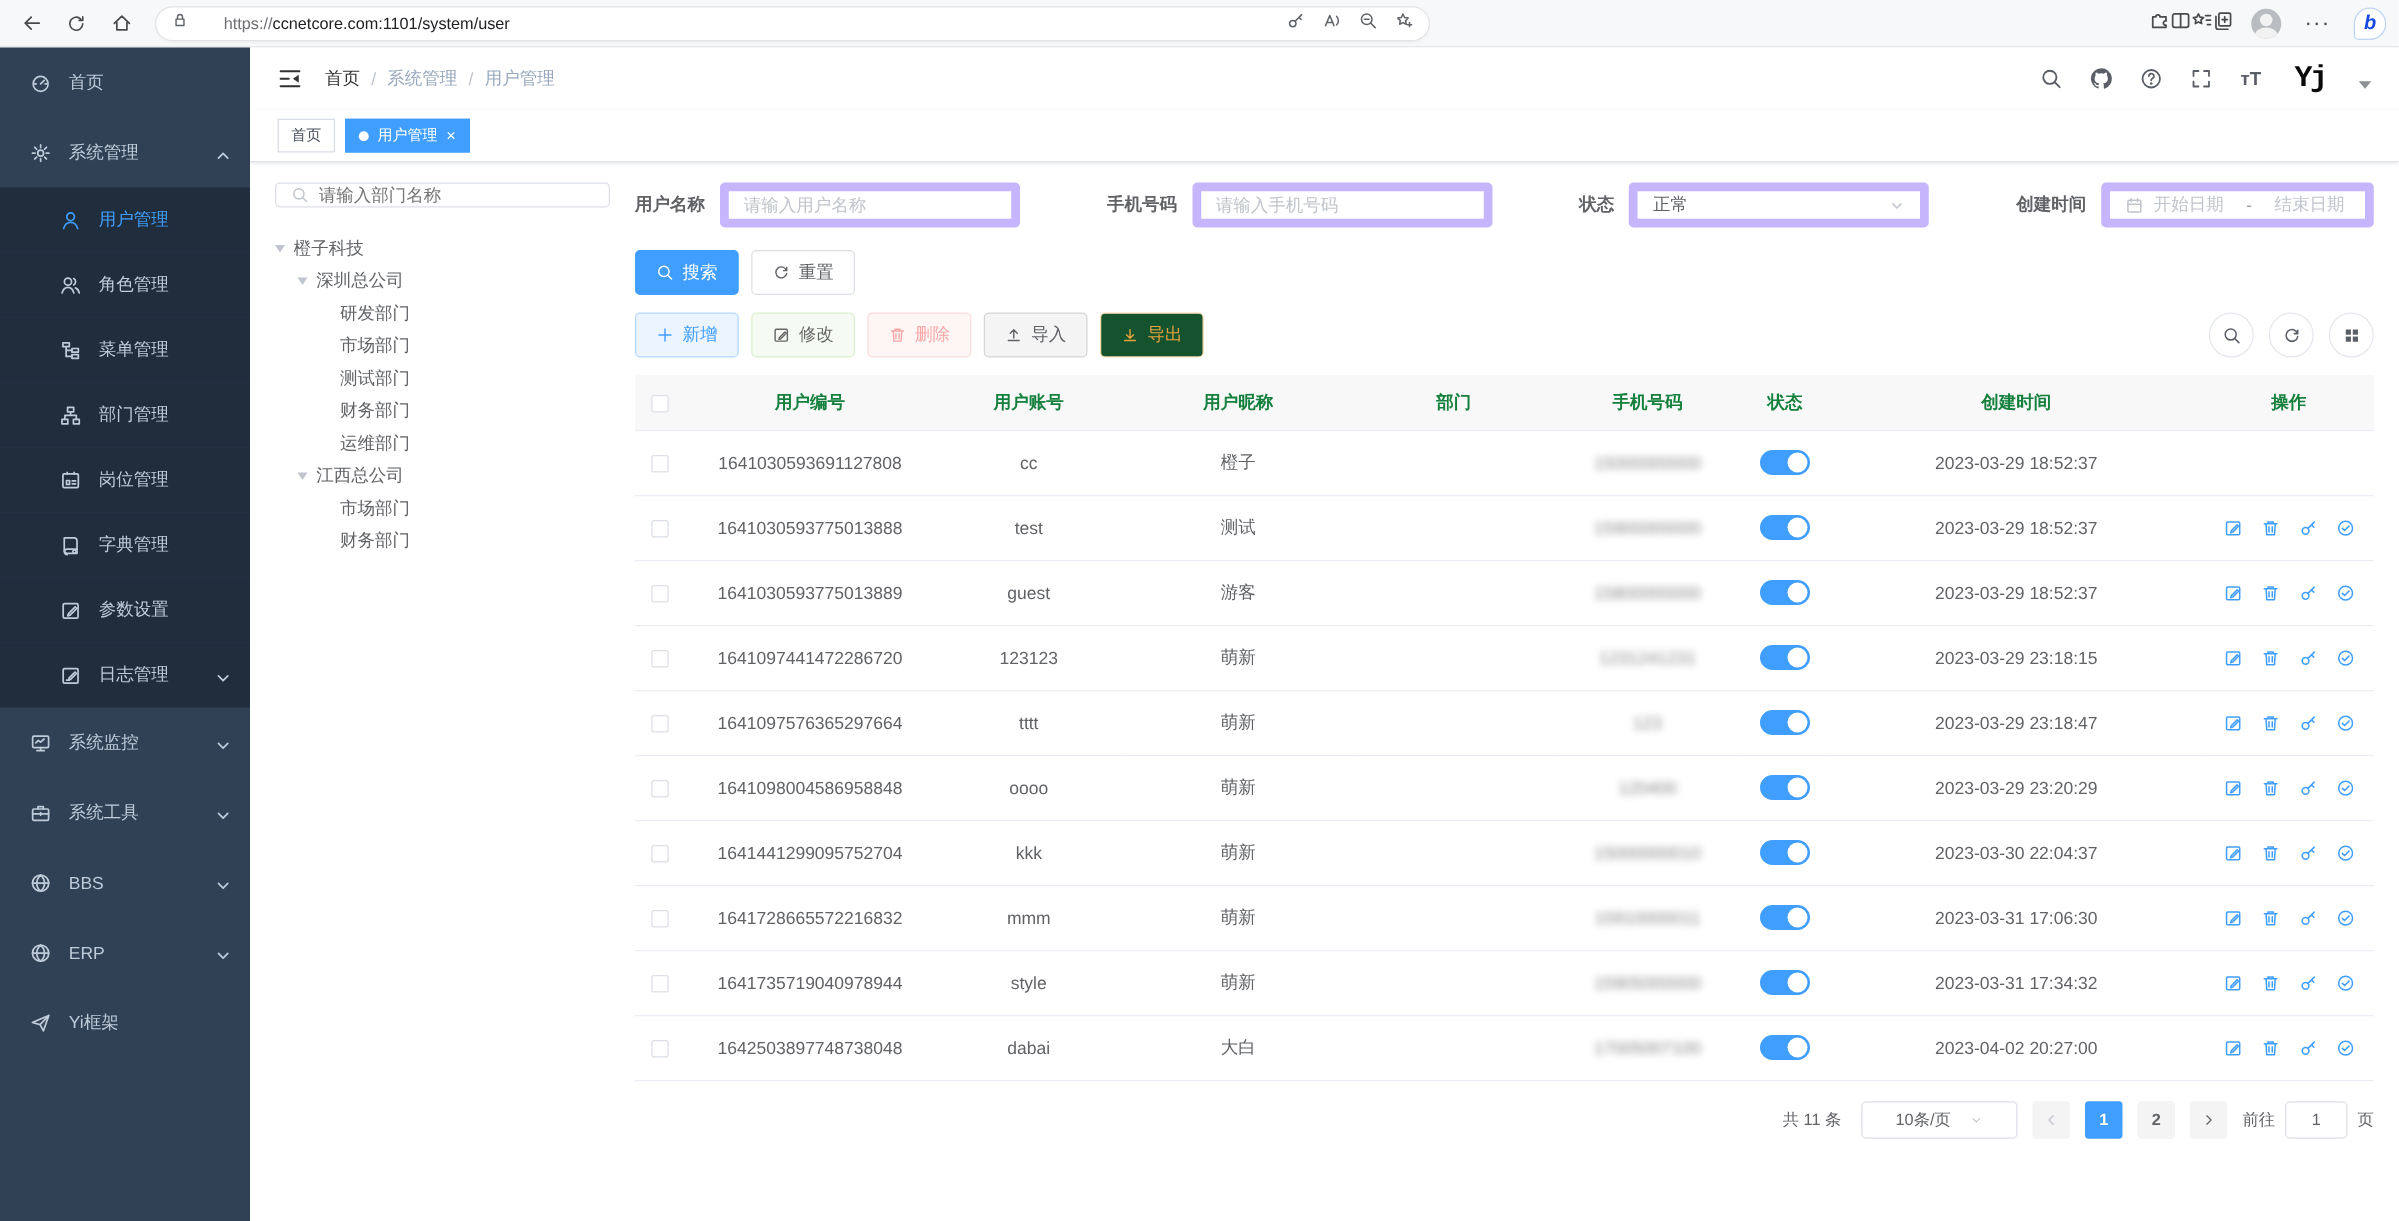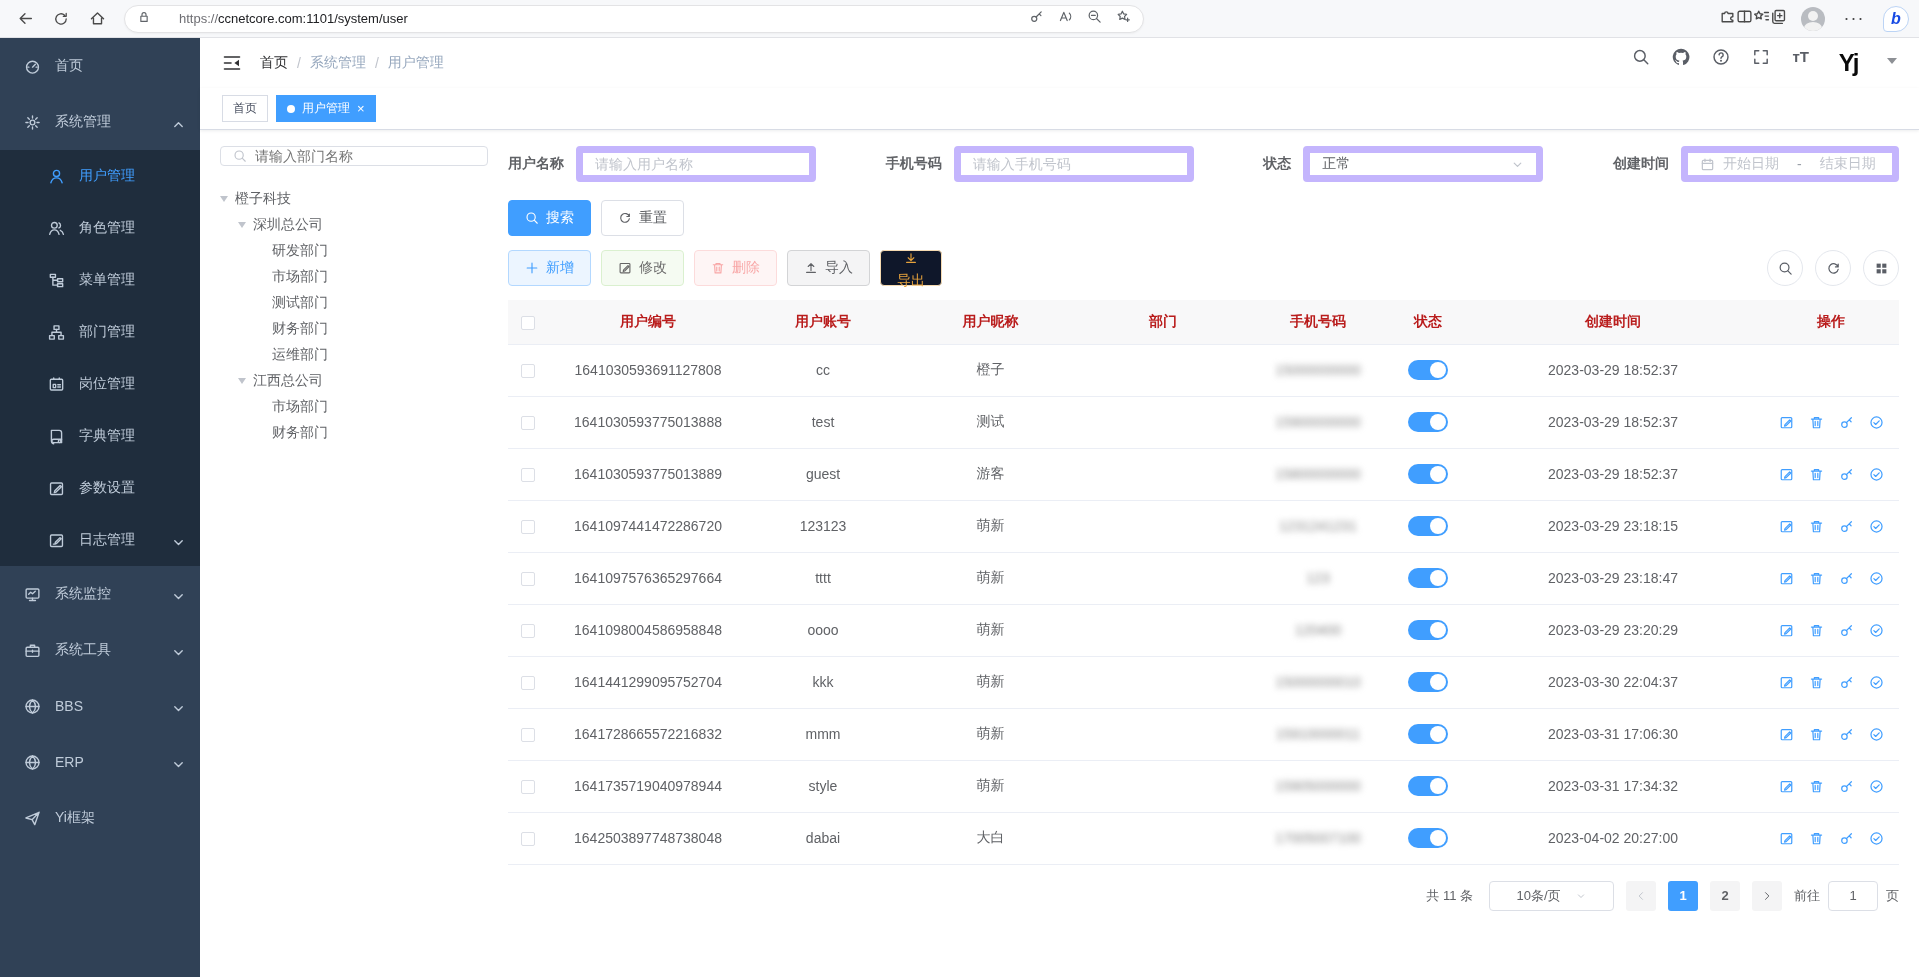--- a/index.html
+++ b/index.html
@@ -39,26 +39,26 @@
   .menu-item .ic { width:17px; height:17px; flex:none; }
   .menu-item .arr { width:12px; height:12px; color:#bfcbd9; }
 
   
   .page { flex:1; display:flex; flex-direction:column; min-width:0; background:#fff; }
   .topbar { height:50px; display:flex; align-items:center; padding:0 22px; }
   .fold { width:20px; height:20px; color:#303133; cursor:pointer; }
   .breadcrumb { margin-left:18px; font-size:14px; color:#303133; display:flex; gap:9px; align-items:center; }
   .breadcrumb .sep { color:#c0c4cc; }
   .breadcrumb .muted { color:#97a8be; }
-  .top-icons { margin-left:auto; display:flex; align-items:flex-start; gap:22px; color:#5a5e66; }
+  .top-icons { margin-left:auto; display:flex; align-items:center; gap:22px; color:#5a5e66; }
   .top-icons .ic { width:18px; height:18px; cursor:pointer; }
   .tt { font-size:15px; font-weight:bold; color:#5a5e66; cursor:pointer; }
   .yj-logo { width:34px; height:30px; display:flex; align-items:center; justify-content:center;
     font-weight:900; font-size:24px; color:#0a0a0a; letter-spacing:-2px; cursor:pointer;
-    font-family:Liberation Sans, sans-serif; }
+    font-family:Liberation Mono, monospace; }
   .caret-dn { width:0; height:0; border-left:5px solid transparent; border-right:5px solid transparent;
     border-top:6px solid #8d9095; margin-top:10px; cursor:pointer; }
 
   .tagsbar { height:42px; display:flex; align-items:center; padding:0 22px; gap:8px;
     border-bottom:1px solid #d8dce5; box-shadow:0 1px 3px rgba(0,21,41,.08); }
   .tag { height:27px; padding:0 10px; border:1px solid #d8dce5; background:#fff; color:#495060;
     font-size:12px; display:inline-flex; align-items:center; gap:7px; cursor:pointer; }
   .tag.active { background:#409eff; border-color:#409eff; color:#fff; }
   .tag .dot { width:8px; height:8px; border-radius:50%; background:#fff; }
   .tag .x { font-size:13px; line-height:1; }
@@ -93,31 +93,31 @@
   .btn-row { display:flex; align-items:center; gap:10px; margin-top:18px; }
   .btn { height:36px; padding:0 16px; border-radius:4px; font-size:14px; display:inline-flex;
     align-items:center; gap:7px; border:1px solid #dcdfe6; background:#fff; color:#606266; cursor:pointer;
     font-family:"Liberation Sans",sans-serif; white-space:nowrap; }
   .btn .ic { width:14px; height:14px; }
   .btn.primary { background:#409eff; border-color:#409eff; color:#fff; }
   .btn.plain-blue { background:#ecf5ff; border-color:#b3d8ff; color:#409eff; }
   .btn.plain-green { background:#f0f9eb; border-color:#c2e7b0; color:#000000; opacity:.6; }
   .btn.plain-red { background:#fef0f0; border-color:#fbc4c4; color:#f56c6c; opacity:.6; }
   .btn.plain-gray { background:#f4f4f5; border-color:#d3d4d6; color:#606266; }
-  .btn.plain-orange { background:#0f172a; border-color:#f5dab1; color:#e6a23c;flex-direction:column; }
+  .btn.plain-orange { background:#14532d; border-color:#f5dab1; color:#e6a23c; }
   .btn-row.second { margin-top:14px; }
   .circle-btns { margin-left:auto; display:flex; gap:12px; }
   .cbtn { width:36px; height:36px; border-radius:50%; border:1px solid #e4e7ed; background:#fff;
     display:flex; align-items:center; justify-content:center; color:#5a5e66; cursor:pointer; }
   .cbtn .ic { width:15px; height:15px; }
 
   
   table { margin-top:14px; width:100%; border-collapse:collapse; table-layout:fixed;
     font-size:14px; color:#606266; }
-  thead th { background:#f8f8f9; height:44px; font-weight:bold; color:#b91c1c;
+  thead th { background:#f8f8f9; height:44px; font-weight:bold; color:#15803d;
     border-bottom:1px solid #ebeef5; text-align:center; font-size:14px; }
   tbody td { height:52px; border-bottom:1px solid #ebeef5; text-align:center; white-space:nowrap;
     overflow:hidden; }
   .cbx { width:14px; height:14px; border:1px solid #dcdfe6; border-radius:2px; background:#fff;
     display:inline-block; vertical-align:middle; cursor:pointer; }
   .toggle { width:40px; height:20px; background:#409eff; border-radius:10px; display:inline-block;
     position:relative; cursor:pointer; vertical-align:middle; }
   .toggle:after { content:""; position:absolute; right:2px; top:2px; width:16px; height:16px;
     border-radius:50%; background:#fff; }
   .phone-masked { filter:blur(3px); color:#8a8a8a; }

